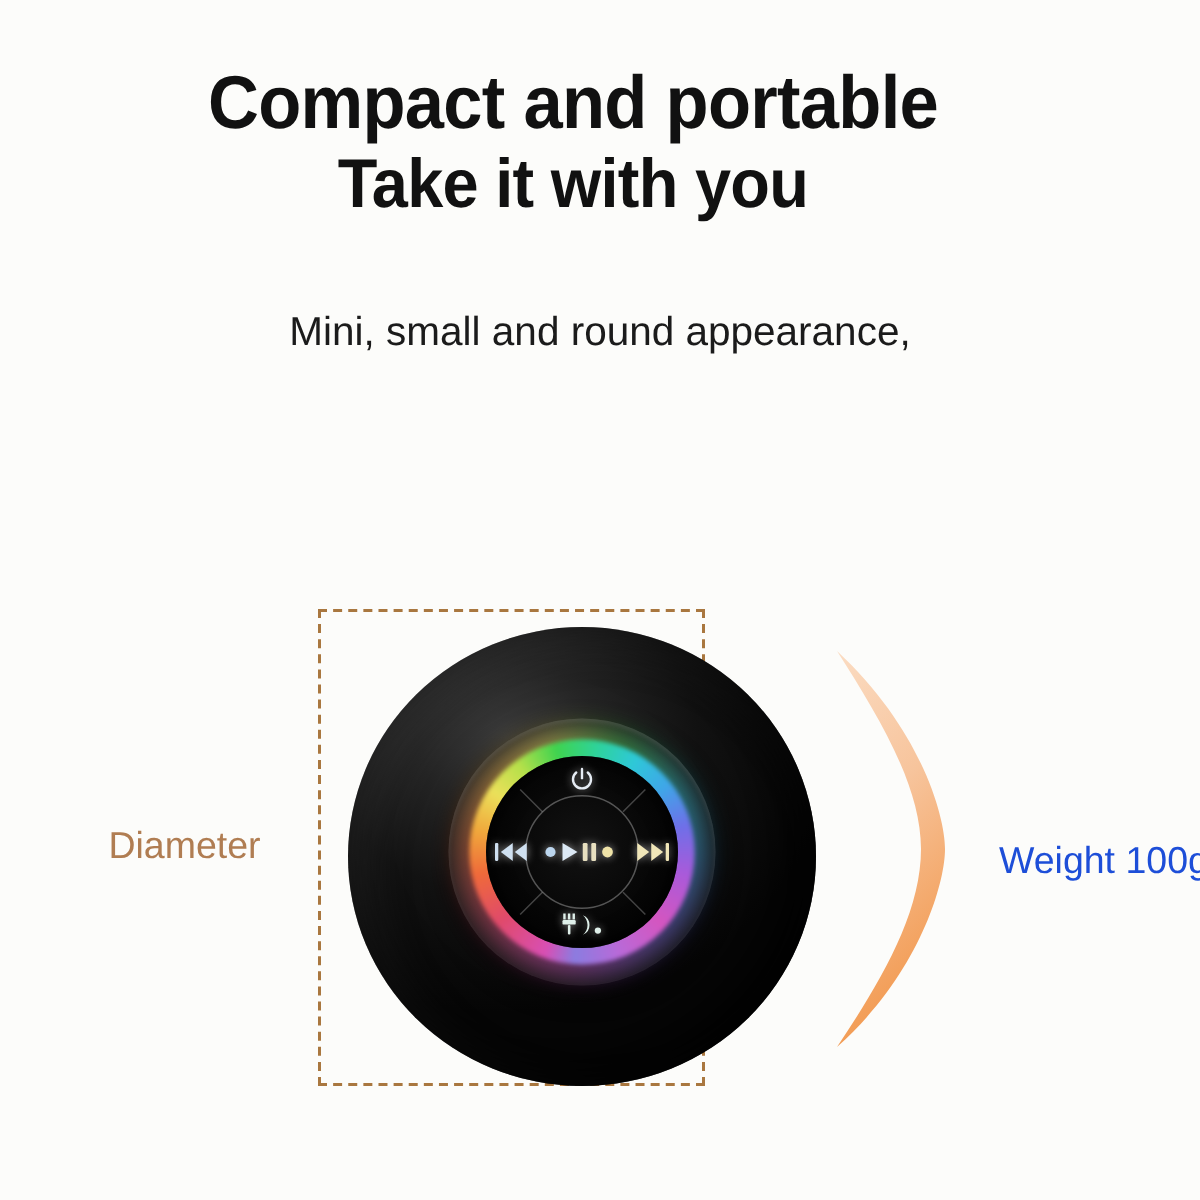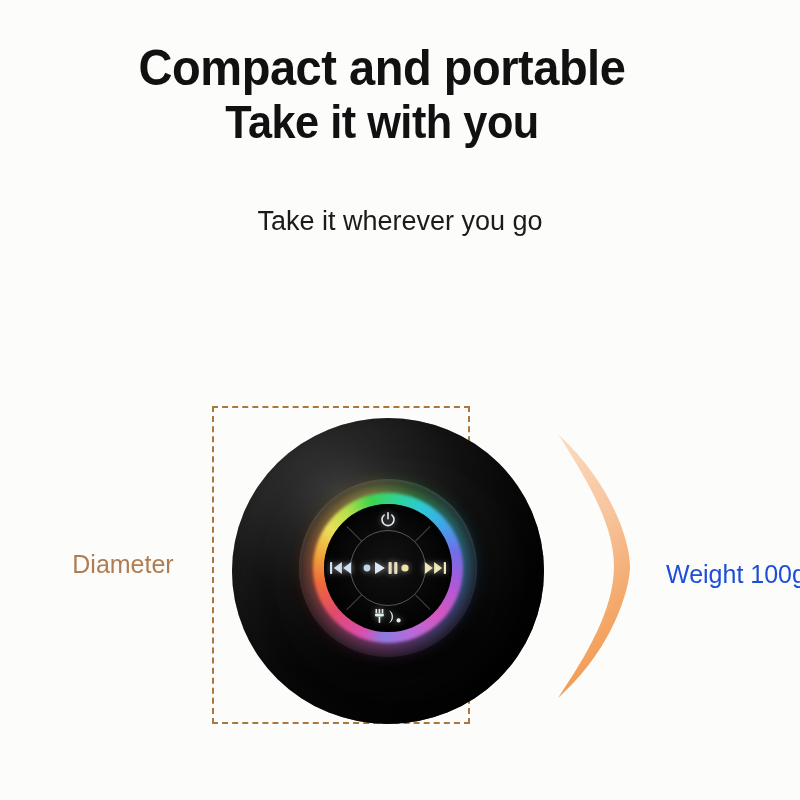--- a/index.html
+++ b/index.html
@@ -225,21 +225,21 @@
 </style>
 </head>
 <body>
 
 <div class="headline">
   <div class="headline-line1">Compact and portable</div>
   <div class="headline-line2">Take it with you</div>
 </div>
 
 <div class="subtitle">
-  <div>Take it wherever you go</div>
+  <div>Mini, small and round appearance,</div>
 </div>
 
 <div class="stage">
 
   <div class="dash-box"></div>
 
   <div class="label-diameter">
     <div>Diameter</div>
   </div>
 

